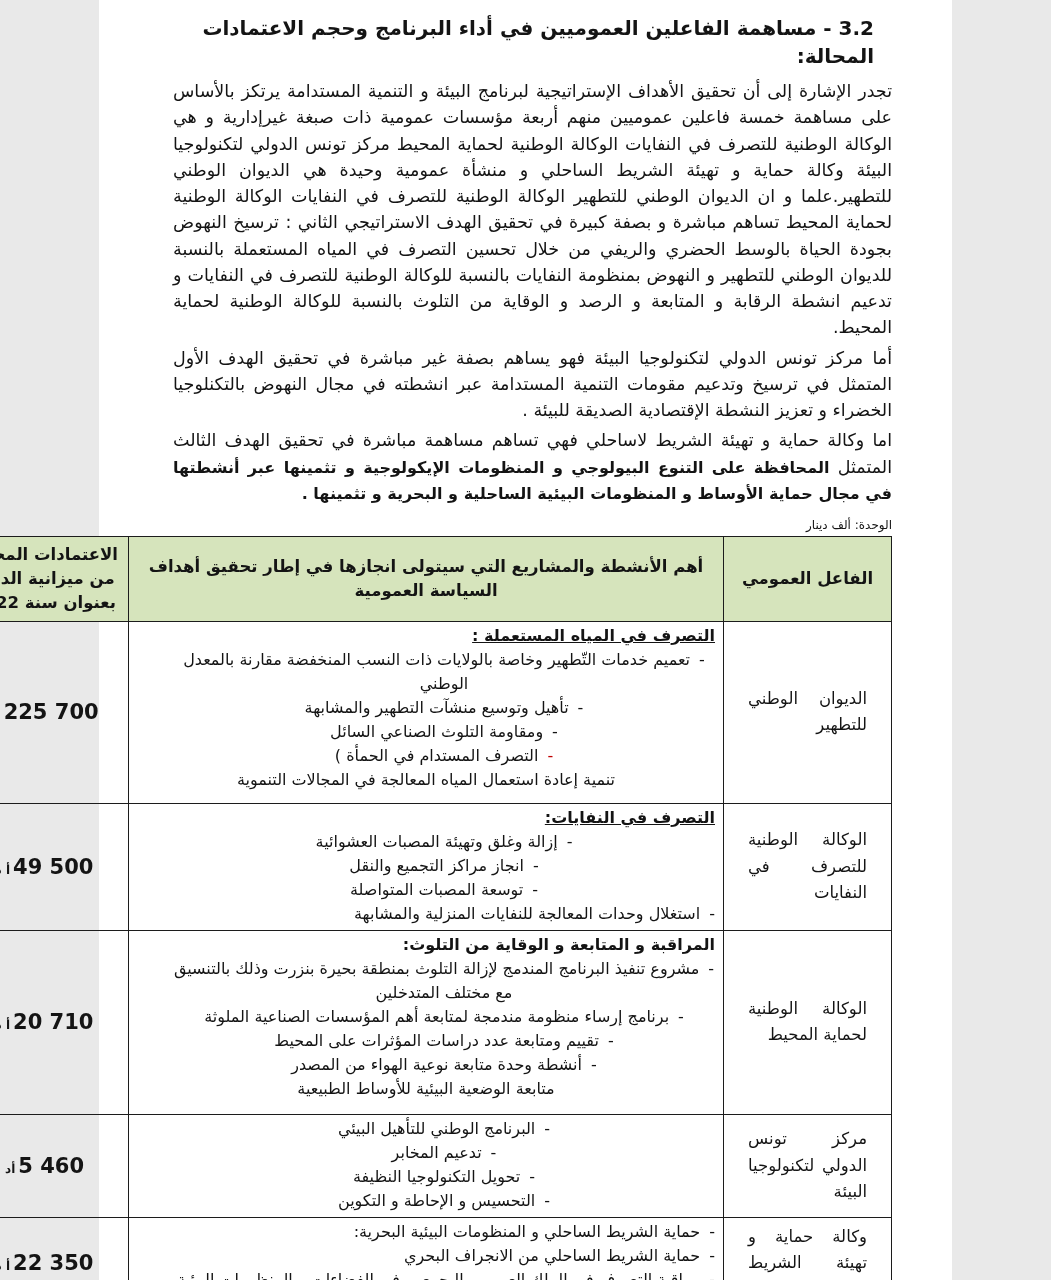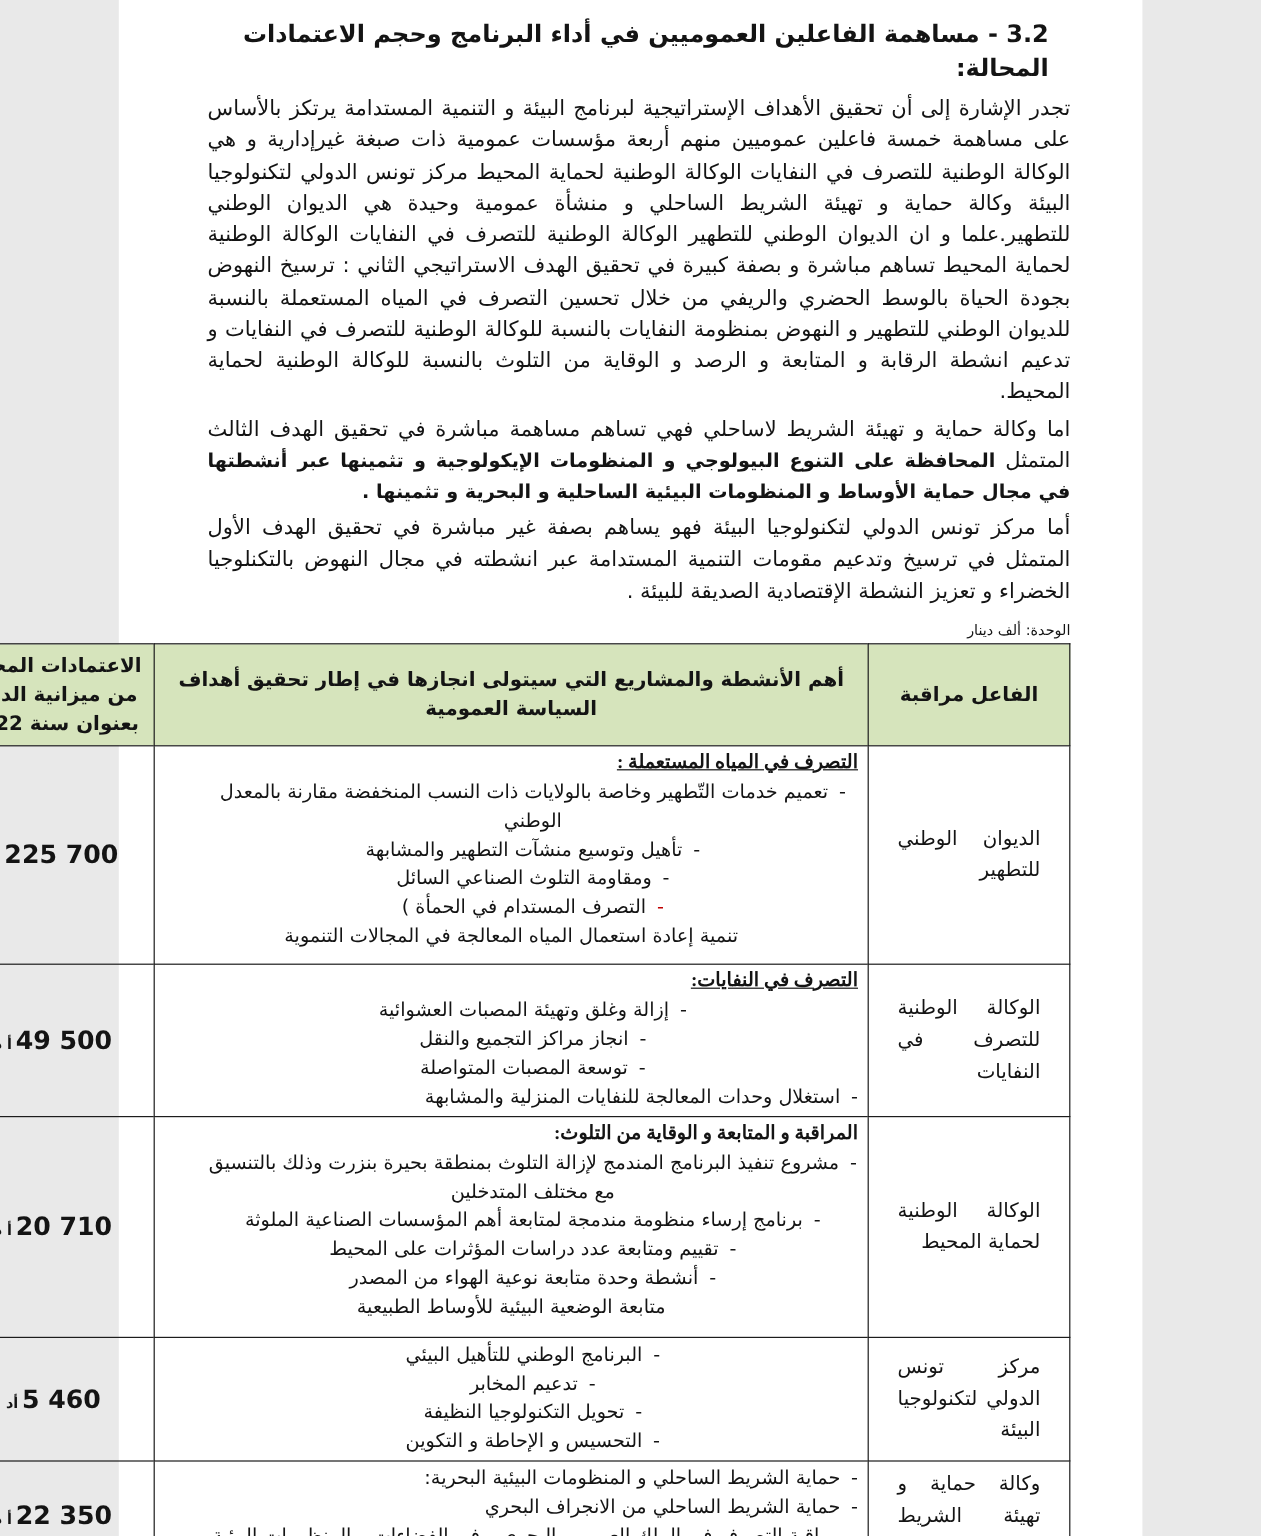--- a/index.html
+++ b/index.html
@@ -73,21 +73,20 @@
   }
   .activities-cell{
     vertical-align:top;
     padding:2px 8px 4px 8px;
     font-size:16px;
     line-height:1.5;
   }
   .cell-heading{
     font-weight:bold;
     text-align:right;
-    font-family:Liberation Serif, serif;
   }
   .cell-heading.underline{text-decoration:underline;}
   .item{text-align:center;margin-left:36px;}
   .item .dash{margin-left:9px;}
   .item .dash.red{color:#c00000;}
   .trailing{text-align:center;}
   .credits-cell{
     vertical-align:middle;
     text-align:center;
     font-weight:bold;
@@ -115,35 +114,35 @@
 </style>
 </head>
 <body>
 
 <div class="page">
 
   <h1 class="doc-title">3.2 - مساهمة الفاعلين العموميين في أداء البرنامج وحجم الاعتمادات المحالة:</h1>
 
   <p class="para">تجدر الإشارة إلى أن تحقيق الأهداف الإستراتيجية لبرنامج البيئة و التنمية المستدامة يرتكز بالأساس على مساهمة خمسة فاعلين عموميين منهم أربعة مؤسسات عمومية ذات صبغة غيرإدارية و هي الوكالة الوطنية للتصرف في النفايات الوكالة الوطنية لحماية المحيط مركز تونس الدولي لتكنولوجيا البيئة وكالة حماية و تهيئة الشريط الساحلي و منشأة عمومية وحيدة هي الديوان الوطني للتطهير.علما و ان الديوان الوطني للتطهير الوكالة الوطنية للتصرف في النفايات الوكالة الوطنية لحماية المحيط تساهم مباشرة و بصفة كبيرة في تحقيق الهدف الاستراتيجي الثاني : ترسيخ النهوض بجودة الحياة بالوسط الحضري والريفي من خلال تحسين التصرف في المياه المستعملة بالنسبة للديوان الوطني للتطهير و النهوض بمنظومة النفايات بالنسبة للوكالة الوطنية للتصرف في النفايات و تدعيم انشطة الرقابة و المتابعة و الرصد و الوقاية من التلوث بالنسبة للوكالة الوطنية لحماية المحيط.</p>
 
+  <p class="para">أما مركز تونس الدولي لتكنولوجيا البيئة فهو يساهم بصفة غير مباشرة في تحقيق الهدف الأول المتمثل في ترسيخ وتدعيم مقومات التنمية المستدامة عبر انشطته في مجال النهوض بالتكنلوجيا الخضراء و تعزيز النشطة الإقتصادية الصديقة للبيئة .</p>
+
   <p class="para para3"><span>اما وكالة حماية و تهيئة الشريط لاساحلي فهي تساهم مساهمة مباشرة في تحقيق الهدف الثالث المتمثل </span><span class="bold-run">المحافظة على التنوع البيولوجي و المنظومات الإيكولوجية  و تثمينها عبر أنشطتها في مجال حماية الأوساط و المنظومات البيئية  الساحلية و البحرية و تثمينها .</span></p>
-
-  <p class="para">أما مركز تونس الدولي لتكنولوجيا البيئة فهو يساهم بصفة غير مباشرة في تحقيق الهدف الأول المتمثل في ترسيخ وتدعيم مقومات التنمية المستدامة عبر انشطته في مجال النهوض بالتكنلوجيا الخضراء و تعزيز النشطة الإقتصادية الصديقة للبيئة .</p>
 
   <div class="unit-label">الوحدة: ألف دينار</div>
 
   <table class="main-table">
     <colgroup>
       <col class="col-actor">
       <col class="col-activities">
       <col class="col-credits">
     </colgroup>
     <thead>
       <tr>
-        <th class="header-actor">الفاعل مراقبة</th>
+        <th class="header-actor">الفاعل العمومي</th>
         <th class="header-activities">أهم الأنشطة والمشاريع التي سيتولى انجازها في إطار تحقيق أهداف السياسة العمومية</th>
         <th class="header-credits">الاعتمادات المحالة من ميزانية الدولة بعنوان سنة 2022</th>
       </tr>
     </thead>
     <tbody>
         <tr class="body-row row-1">
           <td class="actor-cell">
             <div class="actor-text">الديوان الوطني للتطهير</div>
           </td>
           <td class="activities-cell">

